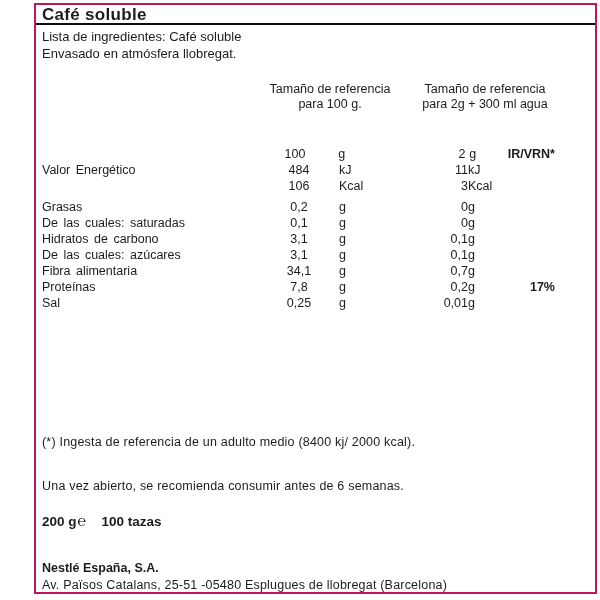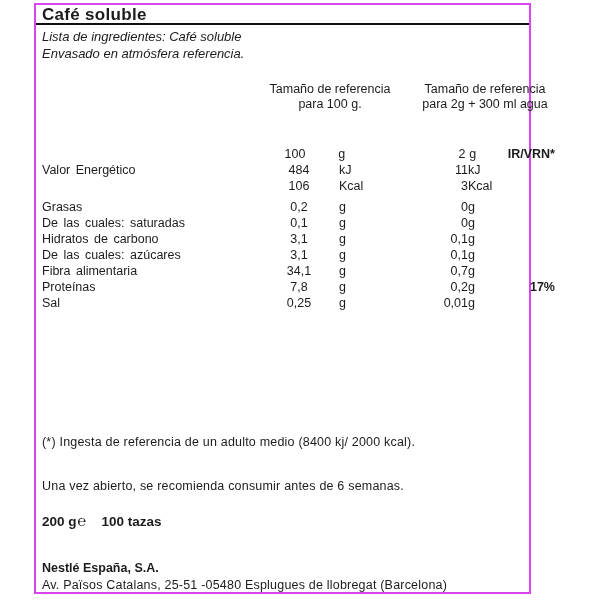--- a/index.html
+++ b/index.html
@@ -2,29 +2,29 @@
 <html><head>
 <meta charset="utf-8">
 <style>
   html,body{margin:0;padding:0;}
   body{
     width:600px;height:600px;background:#ffffff;position:relative;
     font-family:"Liberation Sans","DejaVu Sans",sans-serif;color:#1c1c1c;
     overflow:hidden;
   }
   .box{
-    position:absolute;left:34px;top:3px;width:497px;height:591px;
-    border:2px solid #d946ef;box-sizing:border-box;background:#ffffff;
+    position:absolute;left:34px;top:3px;width:563px;height:591px;
+    border:2px solid #be185d;box-sizing:border-box;background:#ffffff;
   }
   .title{
     position:absolute;left:6px;top:0px;font-size:17px;font-weight:bold;
     letter-spacing:0.3px;white-space:nowrap;
   }
   .title-divider{position:absolute;left:0;top:18px;width:100%;height:2px;background:#101010;}
-  .meta{position:absolute;left:6px;font-size:13px;white-space:nowrap;font-style:italic;}
+  .meta{position:absolute;left:6px;font-size:13px;white-space:nowrap;}
   .meta.l1{top:24px;}
   .meta.l2{top:41px;}
   .colhead{
     position:absolute;top:77px;width:230px;text-align:center;
     font-size:12.5px;line-height:15px;
   }
   .colhead.c1{left:179px;}
   .colhead.c2{left:334px;}
   .rows{position:absolute;left:0;top:141px;width:533px;}
   .row{display:flex;height:16px;line-height:16px;font-size:12.5px;white-space:nowrap;}
@@ -48,21 +48,21 @@
 </style>
 </head>
 <body>
 
 <div class="box">
 
   <div class="title">Café soluble</div>
   <div class="title-divider"></div>
 
   <div class="meta l1">Lista de ingredientes: Café soluble</div>
-  <div class="meta l2">Envasado en atmósfera referencia.</div>
+  <div class="meta l2">Envasado en atmósfera llobregat.</div>
 
   <div class="colhead c1">
     <div>Tamaño de referencia</div>
     <div>para 100 g.</div>
   </div>
   <div class="colhead c2">
     <div>Tamaño de referencia</div>
     <div>para 2g + 300 ml agua</div>
   </div>
 

